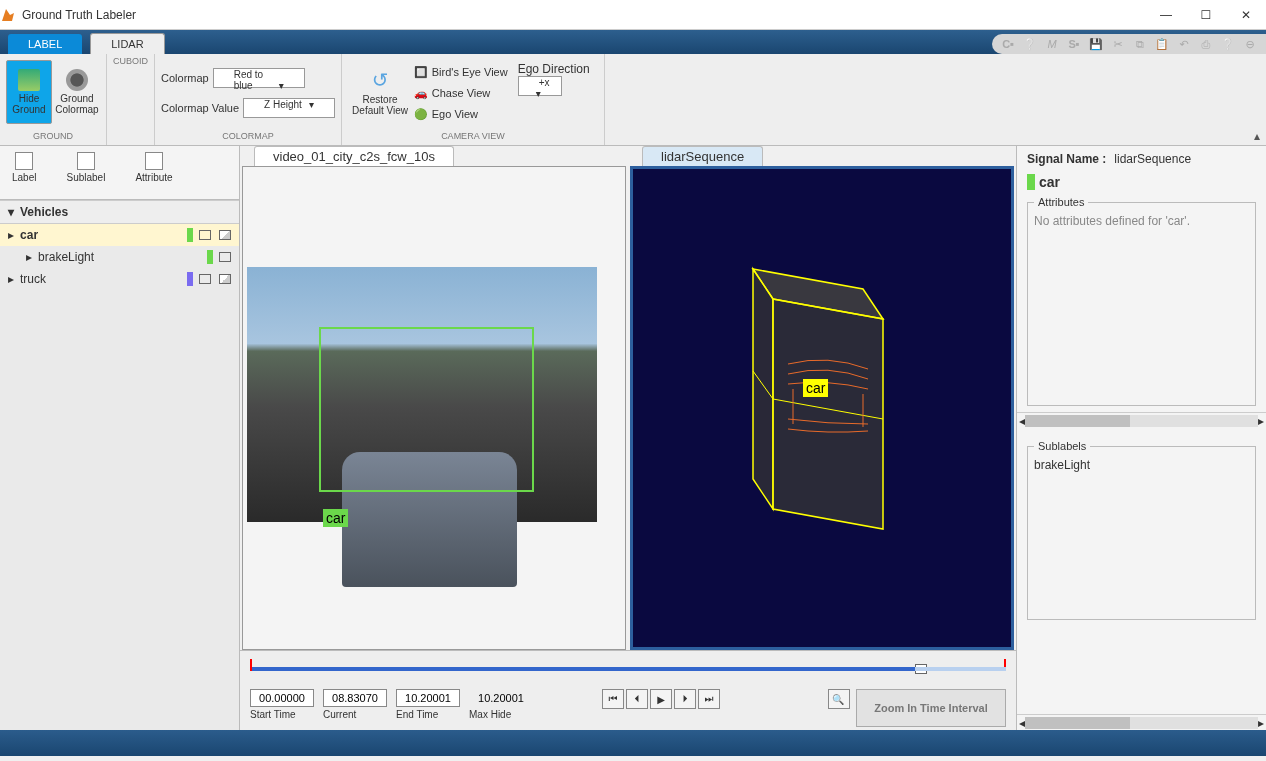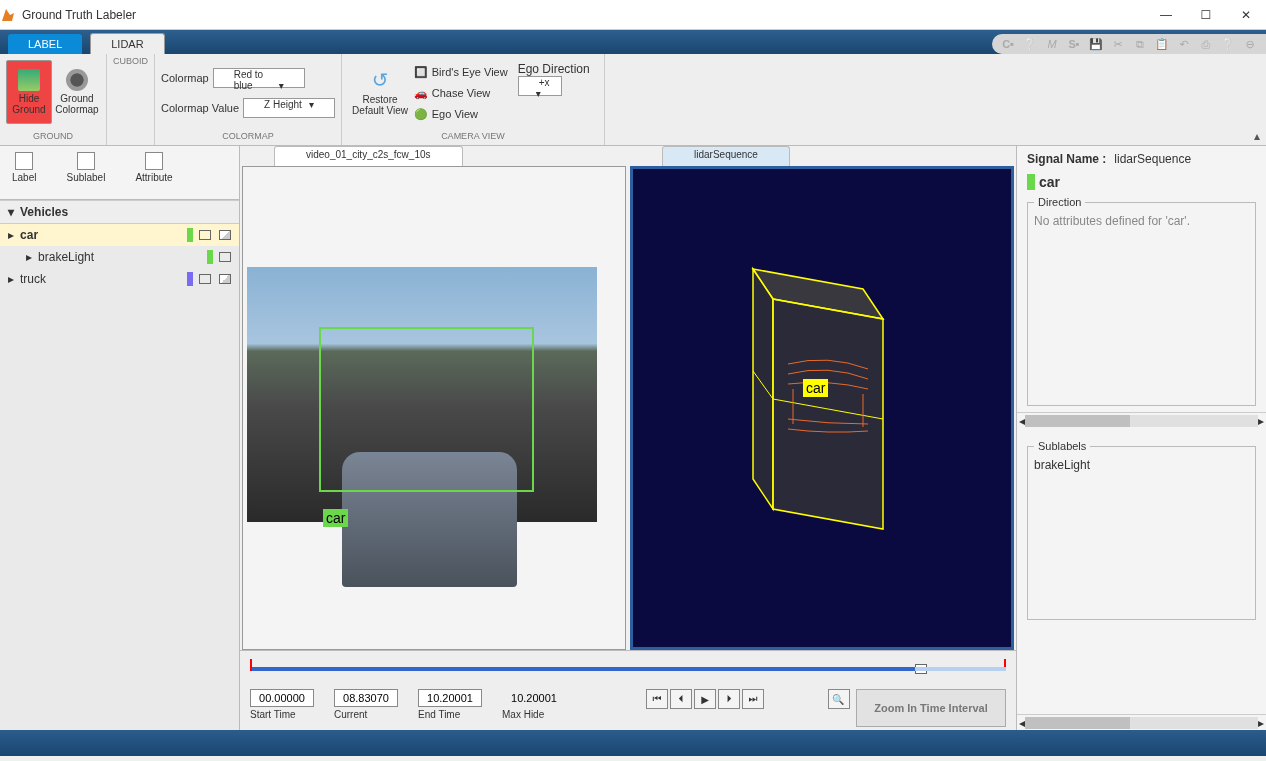--- a/index.html
+++ b/index.html
@@ -14,21 +14,21 @@
 .tab.inactive-blue { background: #0b8ad8; }
 .tab.active { background: #eee; color: #333; border: 1px solid #999; border-bottom: none; }
 .qat { margin-left: auto; display: flex; gap: 6px; padding: 0 8px; align-items: center; color: #aaa; background: #d6d6d6; height: 20px; border-top-left-radius: 10px; border-bottom-left-radius: 10px; }
 .qat span { width: 16px; height: 16px; display: inline-flex; align-items: center; justify-content: center; font-size: 11px; }
 
 .toolstrip { height: 92px; background: #eee; border-bottom: 1px solid #bbb; display: flex; position: relative; }
 .ts-group { border-right: 1px solid #ccc; padding: 2px 6px; display: flex; flex-direction: column; }
 .ts-body { flex: 1; display: flex; align-items: flex-start; gap: 2px; padding-top: 4px; }
 .ts-label { text-align: center; font-size: 9px; color: #777; padding-bottom: 2px; }
 .ts-btn { width: 46px; height: 64px; display: flex; flex-direction: column; align-items: center; justify-content: center; gap: 2px; border: 1px solid transparent; border-radius: 2px; font-size: 10px; text-align: center; padding: 2px; }
-.ts-btn.selected { background: #ef4444; border-color: #999; }
+.ts-btn.selected { background: #0ea5e9; border-color: #999; }
 .ts-icon { width: 22px; height: 22px; background: #999; border-radius: 2px; }
 .ts-row { display: flex; align-items: center; gap: 4px; font-size: 11px; height: 24px; }
 .ts-select { height: 20px; width: 92px; font-size: 10px; border: 1px solid #999; background: #fff; padding: 0 20px; }
 .view-row { display: flex; align-items: center; gap: 4px; font-size: 11px; height: 20px; }
 .chevron-box { position:absolute; right: 6px; bottom: 2px; color:#555;}
 
 .content { display: flex; height: 584px; }
 
 .left-panel { width: 240px; background: #eaeaea; border-right: 1px solid #bbb; display: flex; flex-direction: column; }
 .panel-tabs { display: flex; background: #d8d8d8; border-bottom: 1px solid #bbb; height: 22px;}
@@ -40,40 +40,40 @@
 .group-row { display:flex; align-items:center; gap:6px; padding: 4px 8px; font-size: 12px; }
 .group-row.header { background:#eee; font-weight: bold; border-top:1px solid #ccc; border-bottom:1px solid #ccc;}
 .group-row.sel { background: #fff6d0; }
 .color-chip { width: 6px; height: 14px; }
 .shape-ico { width: 12px; height: 10px; border: 1px solid #666; margin-left: auto;}
 .cuboid-ico { width: 12px; height: 10px; border: 1px solid #666; background: linear-gradient(135deg,#fff 50%, #ccc 50%); margin-left: 2px;}
 
 .center { flex: 1; display: flex; flex-direction: column; background: #f0f0f0; position: relative;}
 .viewports { flex: 1; display: flex; gap: 0; }
 .doc-tab { height: 20px; display:flex; padding-left: 14px;}
-.doc-tab-inner { background:#fff; border:1px solid #bbb; border-bottom:none; border-top-left-radius:3px; border-top-right-radius:3px; padding: 2px 31px; font-size:10px;margin-left:20px;}
+.doc-tab-inner { background:#fff; border:1px solid #bbb; border-bottom:none; border-top-left-radius:3px; border-top-right-radius:3px; padding: 2px 18px; font-size:13px;}
 .view-pane { border: 1px solid #999; margin: 0 2px; background: #fff; position: relative; display:flex; flex-direction:column;}
 .view-body { flex:1; position:relative; overflow:hidden;}
 .photo { position:absolute; left:4px; top:100px; width:350px; height:255px; background: linear-gradient(#8ab2d4 0%, #a8c5df 30%, #5a6a5a 33%, #494949 55%, #2a2a2a 100%);}
 .bbox { position:absolute; left:76px; top:160px; width:215px; height:165px; border: 2px solid #6bd84b; }
 .bbox-label { position:absolute; left:76px; bottom:30px; background:#6bd84b; color:#000; font-size:14px; padding: 1px 3px; }
 .car-body { position:absolute; left:95px; top:185px; width:175px; height:135px; background: linear-gradient(#7a8595, #4a525c); border-radius: 18px 18px 4px 4px;}
 .lidar-pane { background: #0a0940; border: 3px solid #2d5f9e; }
 .lidar-canvas { width:100%; height:100%; background:#0a0940; position:relative;}
 .cuboid3d { position:absolute; left:100px; top:90px; width:160px; height:275px; }
 .cuboid3d svg { width:100%; height:100%; }
 .point-label { position:absolute; left:170px; top:210px; background:yellow; color:#000; font-size:14px; padding:1px 3px;}
 
 .timeline { height: 80px; background:#eee; border-top:1px solid #bbb; padding: 4px 10px;}
 .scrub { position:relative; height:20px; margin:4px 0 10px 0; background: linear-gradient(#3366cc,#3366cc) no-repeat; background-size: 88% 4px; background-position: 0 8px;}
 .scrub::after { content:''; position:absolute; right:0; top:8px; height:4px; width:12%; background:#b8d0ef;}
 .flag { position:absolute; top:0; width:2px; height:12px; background:red;}
 .flag.l { left:0;} .flag.r { right:0;}
 .thumb { position:absolute; left:88%; top:5px; width:12px; height:10px; background:#fff; border:1px solid #666;}
-.time-row { display:flex; gap:20px; align-items:flex-start;}
+.time-row { display:flex; gap:9px; align-items:flex-start;}
 .time-field { display:flex; flex-direction:column; gap:2px;}
 .time-field input { width:64px; height:18px; font-size:11px; text-align:center; border:1px solid #888;}
 .time-field input.ro { border:1px solid transparent; background:transparent;}
 .time-field .lbl { font-size:10px; }
 .transport { display:flex; gap:2px; margin-left: 60px;}
 .tp-btn { width:22px; height:20px; border:1px solid #888; background:#f4f4f4; display:flex; align-items:center; justify-content:center; font-size:10px;}
 .zoom-row { display:flex; margin-left:auto; gap:6px;}
 .zoom-btn { width:150px; height:38px; border:1px solid #aaa; background:#e2e2e2; font-size:11px; display:flex; align-items:center; justify-content:center; color:#777;font-weight:bold;}
 
 .right-panel { width: 250px; background: #f4f4f4; border-left: 1px solid #bbb; display:flex; flex-direction:column;}
@@ -325,21 +325,21 @@
     <div class="rp-body">
       <div class="rp-row">
           <b>Signal Name :</b>
           <span>lidarSequence</span>
         </div>
       <div class="car-badge">
           <div class="color-chip" style="background:#6bd84b; width:8px; height:16px;"></div>
           <span>car</span>
         </div>
       <fieldset style="min-height:210px;">
-          <legend>Direction</legend>
+          <legend>Attributes</legend>
         <div style="color:#888;">No attributes defined for 'car'.</div>
       </fieldset>
     </div>
     <div class="scrollbar-h">
         <span>◂</span>
         <div class="sb-track">
           <div class="sb-thumb"></div>
         </div>
         <span>▸</span>
       </div>

